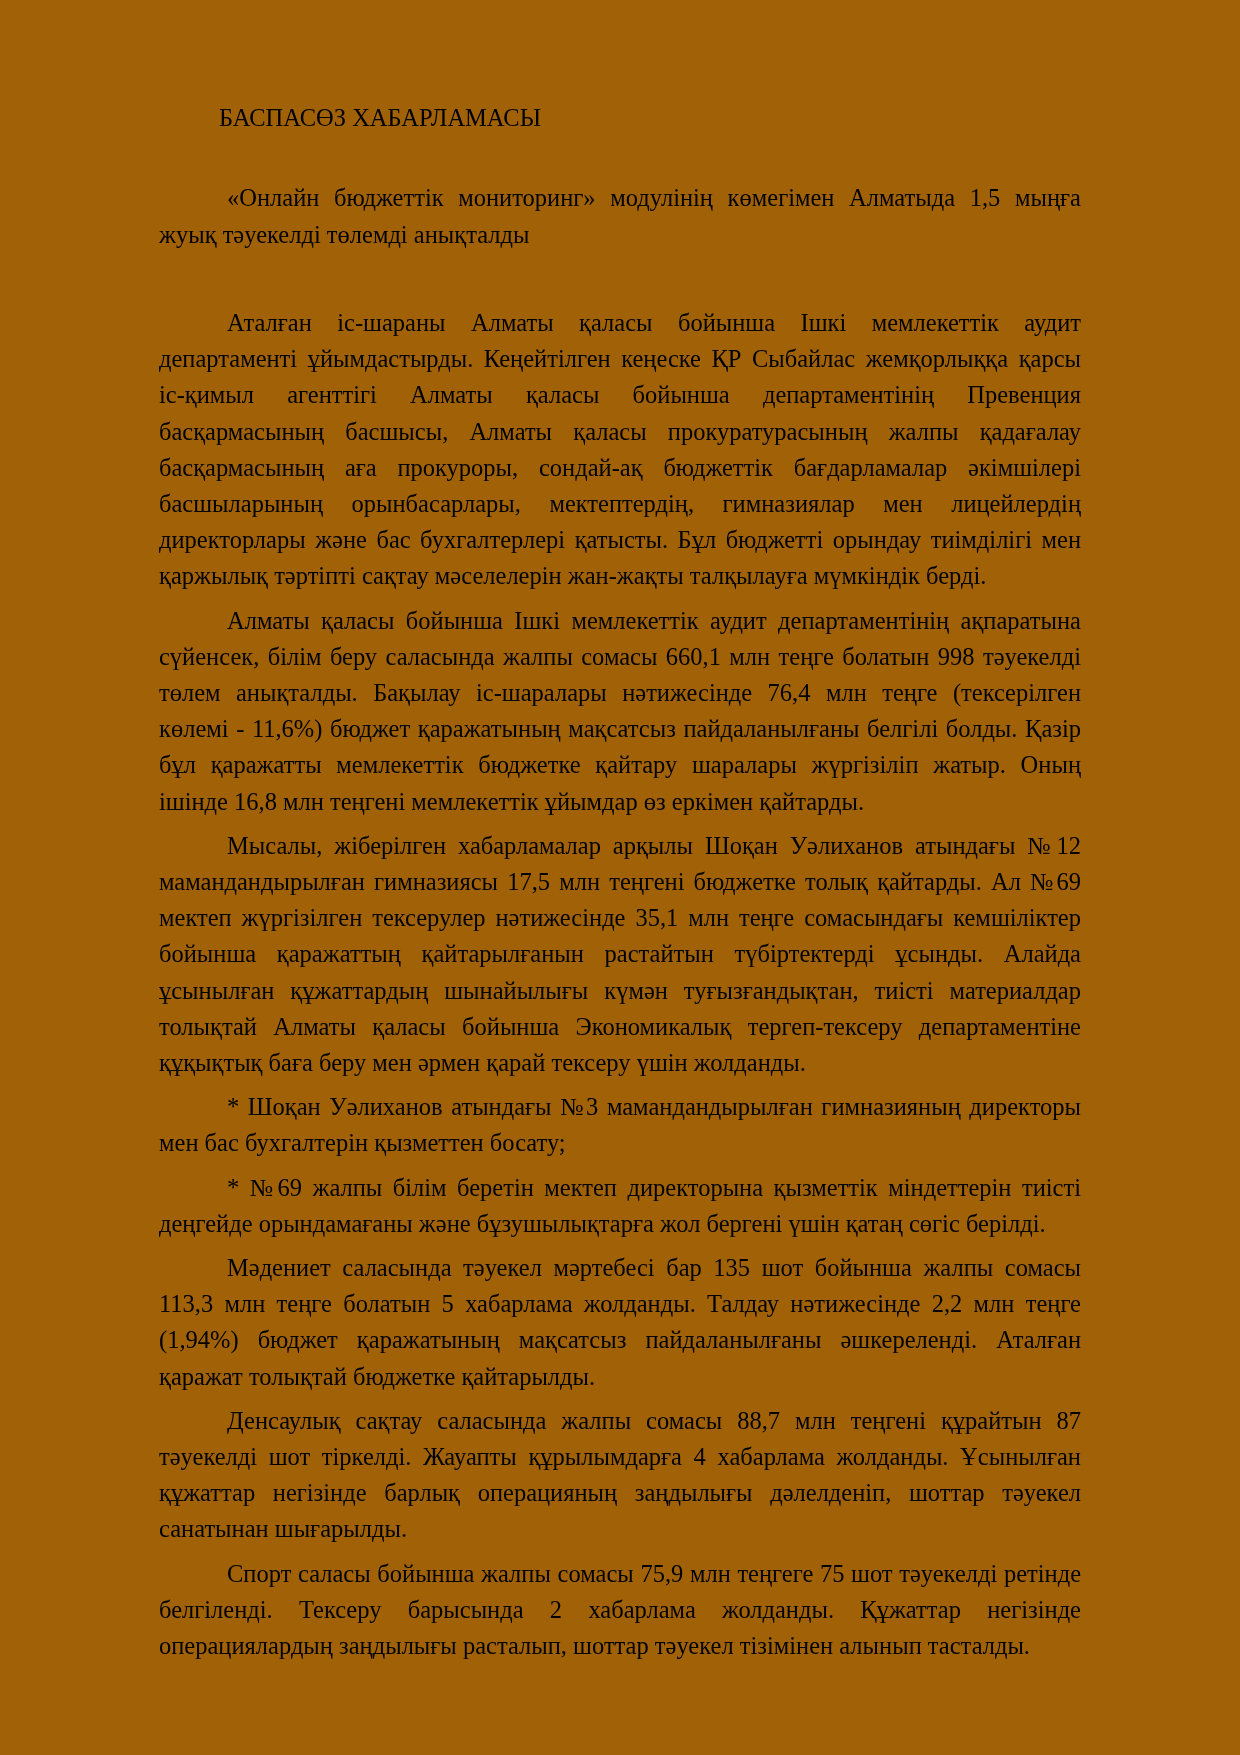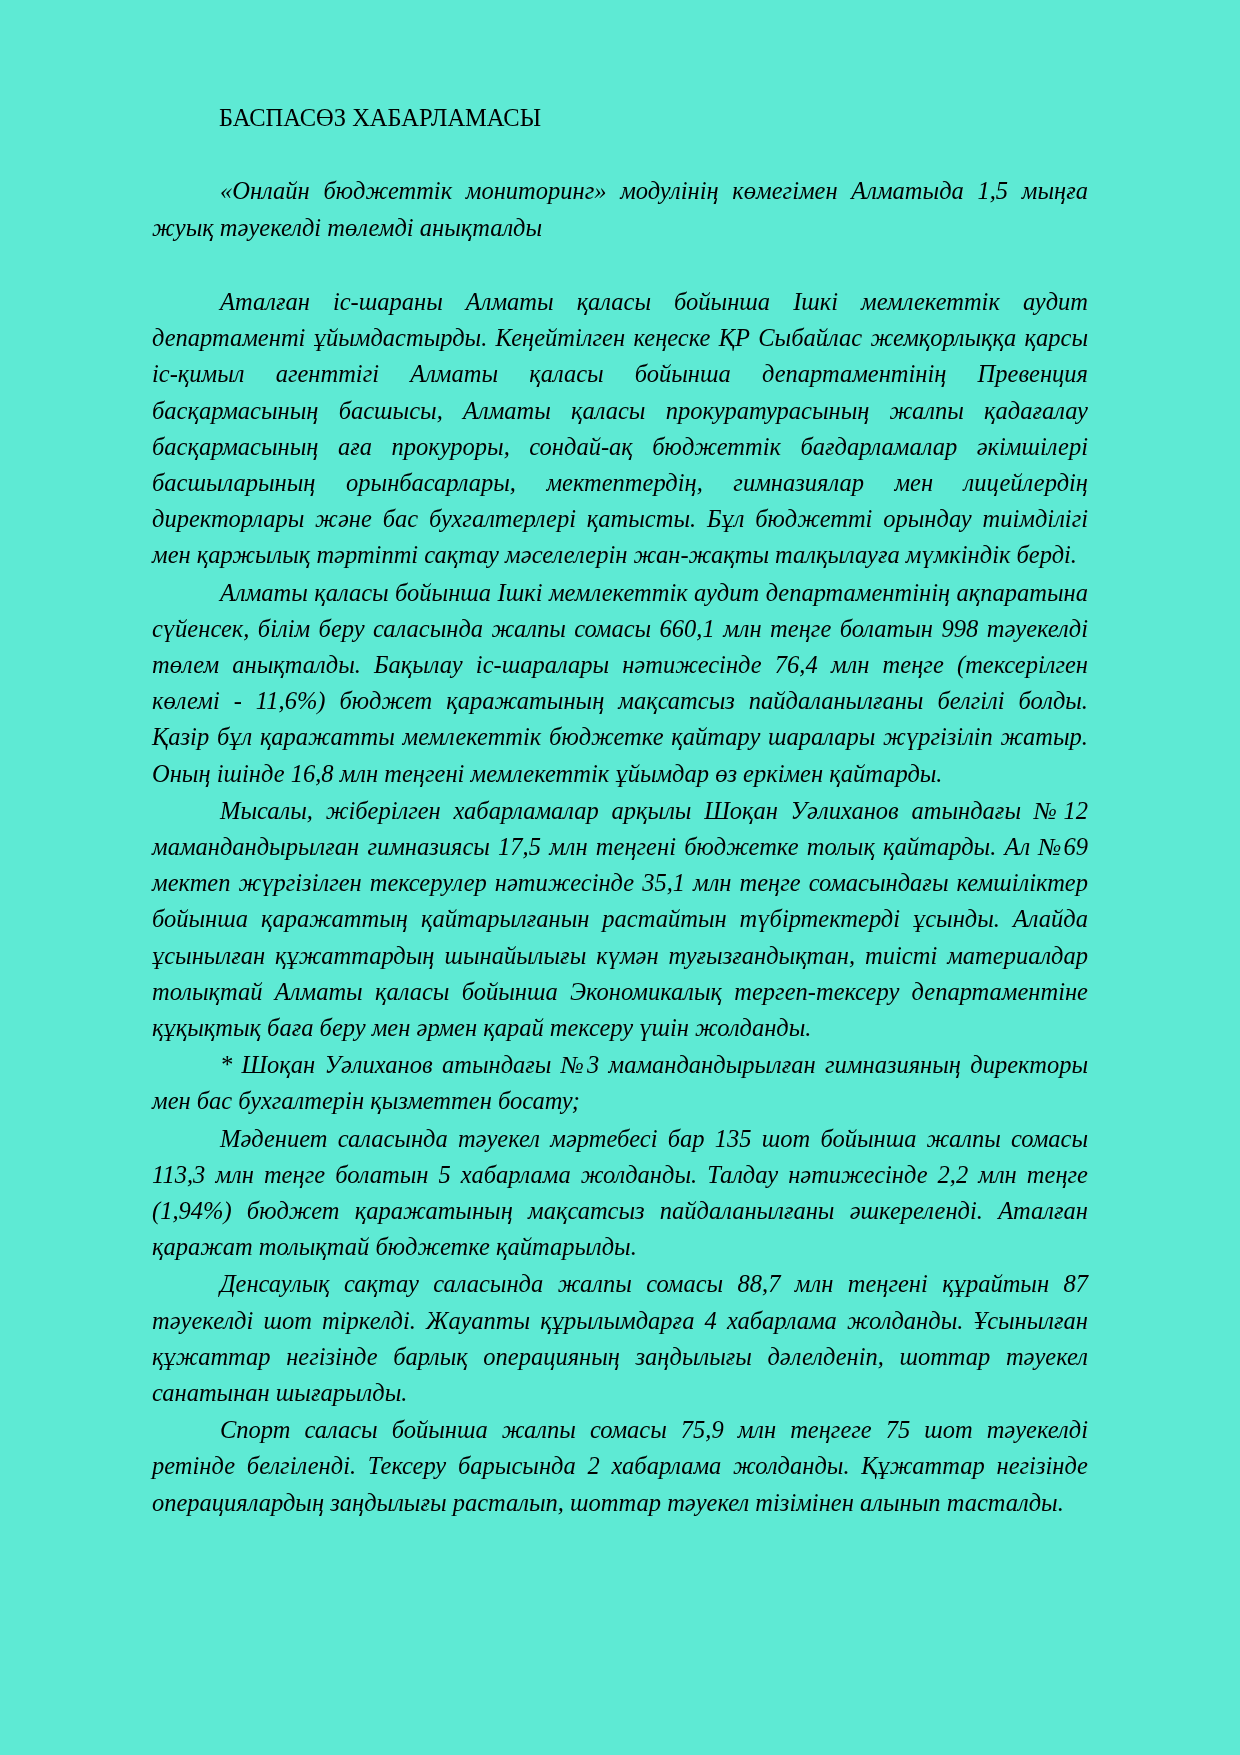--- a/index.html
+++ b/index.html
@@ -6,21 +6,21 @@
   html, body {
     margin: 0;
     padding: 0;
     background: #ffffff;
   }
   .page {
     position: relative;
     width: 1240px;
     height: 1755px;
     margin: 0 auto;
-    background: #5eead4;
+    background: #a16207;
     box-sizing: border-box;
     overflow: hidden;
   }
   .doc-body {
     position: absolute;
     left: 151px;
     top: 100px;
     width: 938px;
     font-family: "Liberation Serif", "DejaVu Serif", serif;
     font-size: 24.5px;
@@ -38,25 +38,24 @@
     margin: 0 0 0 68px;
     padding: 0;
     font-weight: normal;
     text-align: left;
     white-space: nowrap;
   }
   .spacer-line {
     height: 36.2px;
   }
   p.para {
-    margin: 1px;
+    margin: 8px;
     padding: 0;
     text-indent: 68px;
     text-align: justify;
-    font-style: italic;
   }
   p.para.last-of-block {
     margin-bottom: 0;
   }
 </style>
 </head>
 <body>
 
 <div class="page">
   <div class="doc-body">
@@ -72,20 +71,21 @@
 
     <p class="para">Аталған іс-шараны Алматы қаласы бойынша Ішкі мемлекеттік аудит департаменті ұйымдастырды. Кеңейтілген кеңеске ҚР Сыбайлас жемқорлыққа қарсы іс-қимыл агенттігі Алматы қаласы бойынша департаментінің Превенция басқармасының басшысы, Алматы қаласы прокуратурасының жалпы қадағалау басқармасының аға прокуроры, сондай-ақ бюджеттік бағдарламалар әкімшілері басшыларының орынбасарлары, мектептердің, гимназиялар мен лицейлердің директорлары және бас бухгалтерлері қатысты. Бұл бюджетті орындау тиімділігі мен қаржылық тәртіпті сақтау мәселелерін жан-жақты талқылауға мүмкіндік берді.</p>
 
     <p class="para">Алматы қаласы бойынша Ішкі мемлекеттік аудит департаментінің ақпаратына сүйенсек, білім беру саласында жалпы сомасы 660,1 млн теңге болатын 998 тәуекелді төлем анықталды. Бақылау іс-шаралары нәтижесінде 76,4 млн теңге (тексерілген көлемі - 11,6%) бюджет қаражатының мақсатсыз пайдаланылғаны белгілі болды. Қазір бұл қаражатты мемлекеттік бюджетке қайтару шаралары жүргізіліп жатыр. Оның ішінде 16,8 млн теңгені мемлекеттік ұйымдар өз еркімен қайтарды.</p>
 
     <p class="para">Мысалы, жіберілген хабарламалар арқылы Шоқан Уәлиханов атындағы №12 мамандандырылған гимназиясы 17,5 млн теңгені бюджетке толық қайтарды. Ал №69 мектеп жүргізілген тексерулер нәтижесінде 35,1 млн теңге сомасындағы кемшіліктер бойынша қаражаттың қайтарылғанын растайтын түбіртектерді ұсынды. Алайда ұсынылған құжаттардың шынайылығы күмән туғызғандықтан, тиісті материалдар толықтай Алматы қаласы бойынша Экономикалық тергеп-тексеру департаментіне құқықтық баға беру мен әрмен қарай тексеру үшін жолданды.</p>
 
 
     <p class="para">* Шоқан Уәлиханов атындағы №3 мамандандырылған гимназияның директоры мен бас бухгалтерін қызметтен босату;</p>
 
+    <p class="para">* №69 жалпы білім беретін мектеп директорына қызметтік міндеттерін тиісті деңгейде орындамағаны және бұзушылықтарға жол бергені үшін қатаң сөгіс берілді.</p>
 
     <p class="para">Мәдениет саласында тәуекел мәртебесі бар 135 шот бойынша жалпы сомасы 113,3 млн теңге болатын 5 хабарлама жолданды. Талдау нәтижесінде 2,2 млн теңге (1,94%) бюджет қаражатының мақсатсыз пайдаланылғаны әшкереленді. Аталған қаражат толықтай бюджетке қайтарылды.</p>
 
     <p class="para">Денсаулық сақтау саласында жалпы сомасы 88,7 млн теңгені құрайтын 87 тәуекелді шот тіркелді. Жауапты құрылымдарға 4 хабарлама жолданды. Ұсынылған құжаттар негізінде барлық операцияның заңдылығы дәлелденіп, шоттар тәуекел санатынан шығарылды.</p>
 
     <p class="para last-of-block">Спорт саласы бойынша жалпы сомасы 75,9 млн теңгеге 75 шот тәуекелді ретінде белгіленді. Тексеру барысында 2 хабарлама жолданды. Құжаттар негізінде операциялардың заңдылығы расталып, шоттар тәуекел тізімінен алынып тасталды.</p>
 
   </div>
 </div>
 

